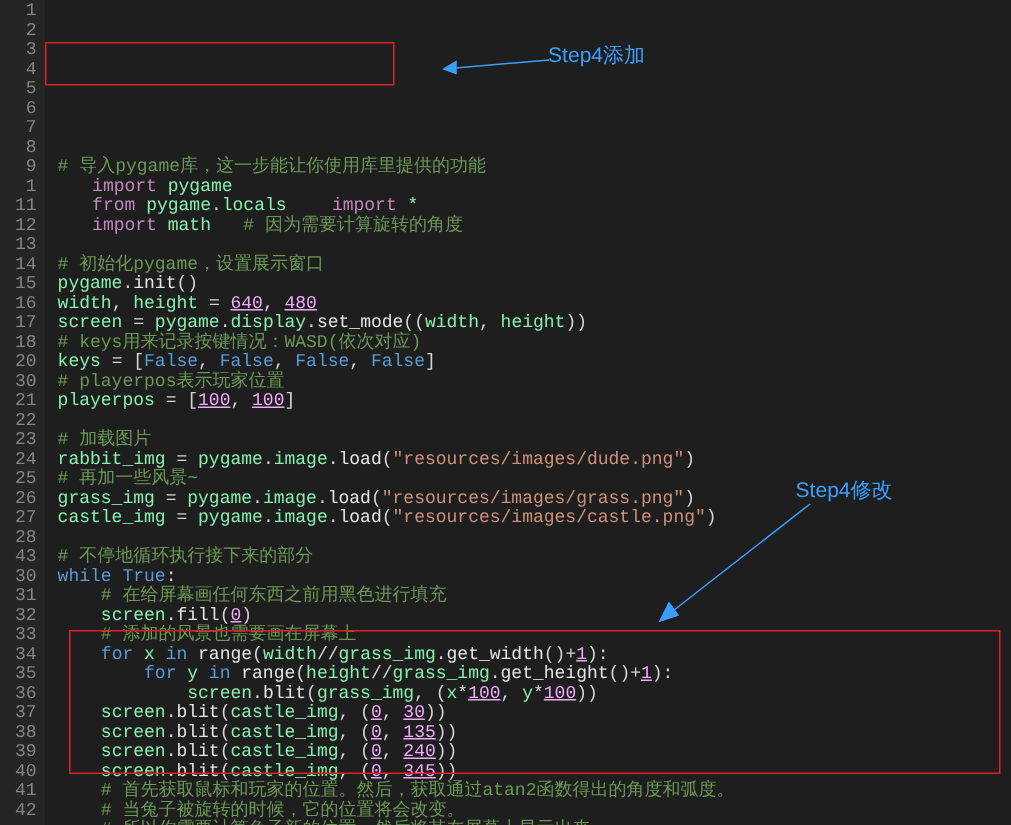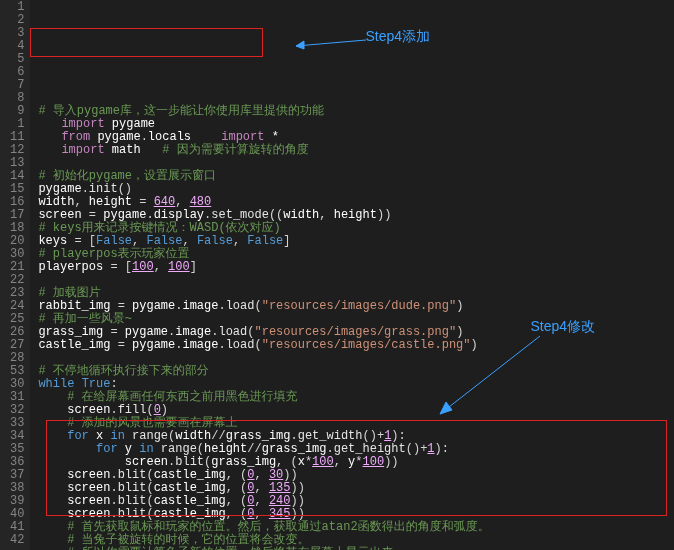--- a/index.html
+++ b/index.html
@@ -31,21 +31,21 @@
   line-height: 13px;
   white-space: pre;
   position: relative;
 }
 .line { height: 13px; }
 .gline { height: 13px; }
 
 
 .kw { color: #569cd6; }     
 .imp { color: #c586c0; margin-left: 23px; }    
-.id { color: #ffffff; }     
+.id { color: #86efac; }     
 .func { color: #e5e5e5; }   
 .num { color: #f0abfc; text-decoration: underline; }    
 .str { color: #ce9178; }    
 .cmt { color: #6a9955; }    
 .op { color: #d4d4d4; }     
 .bool { color: #569cd6; }   
 .pun { color: #d4d4d4; }
 
 
 .box1 {
@@ -93,21 +93,21 @@
       <div class="gline">20</div>
       <div class="gline">30</div>
       <div class="gline">21</div>
       <div class="gline">22</div>
       <div class="gline">23</div>
       <div class="gline">24</div>
       <div class="gline">25</div>
       <div class="gline">26</div>
       <div class="gline">27</div>
       <div class="gline">28</div>
-      <div class="gline">53</div>
+      <div class="gline">43</div>
       <div class="gline">30</div>
       <div class="gline">31</div>
       <div class="gline">32</div>
       <div class="gline">33</div>
       <div class="gline">34</div>
       <div class="gline">35</div>
       <div class="gline">36</div>
       <div class="gline">37</div>
       <div class="gline">38</div>
       <div class="gline">39</div>

